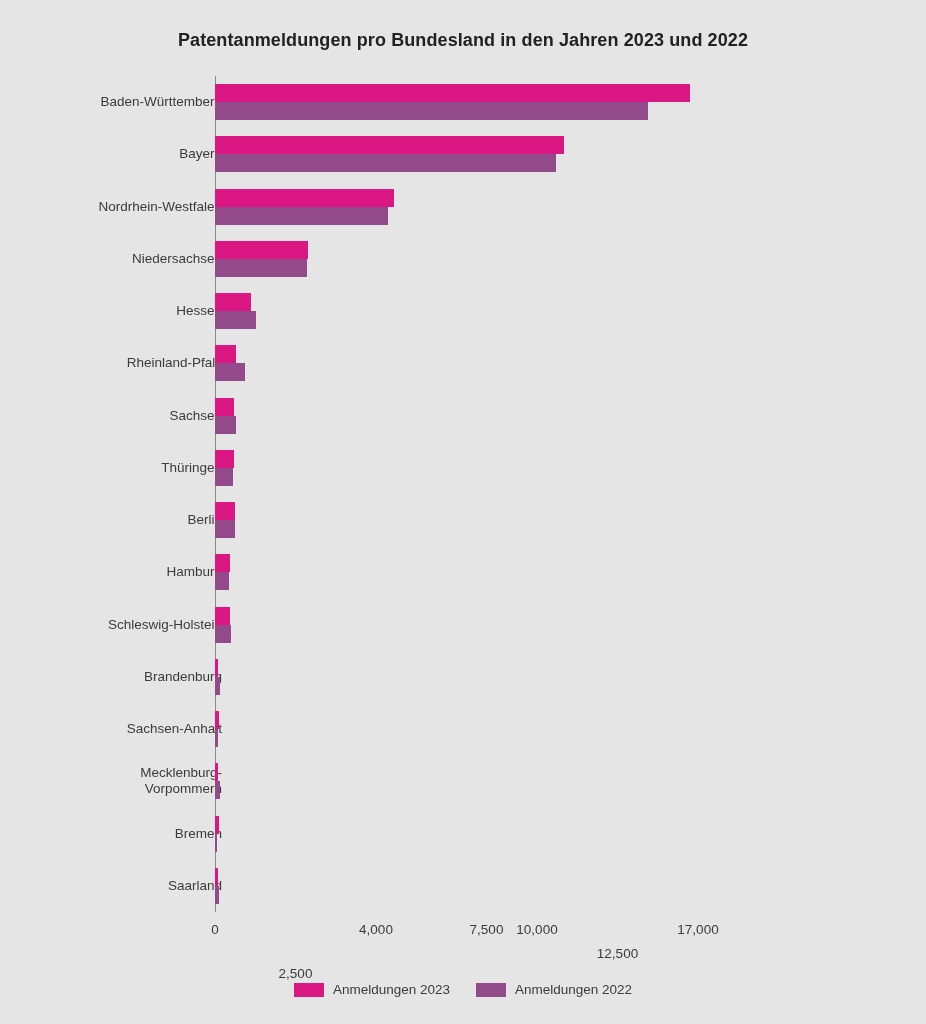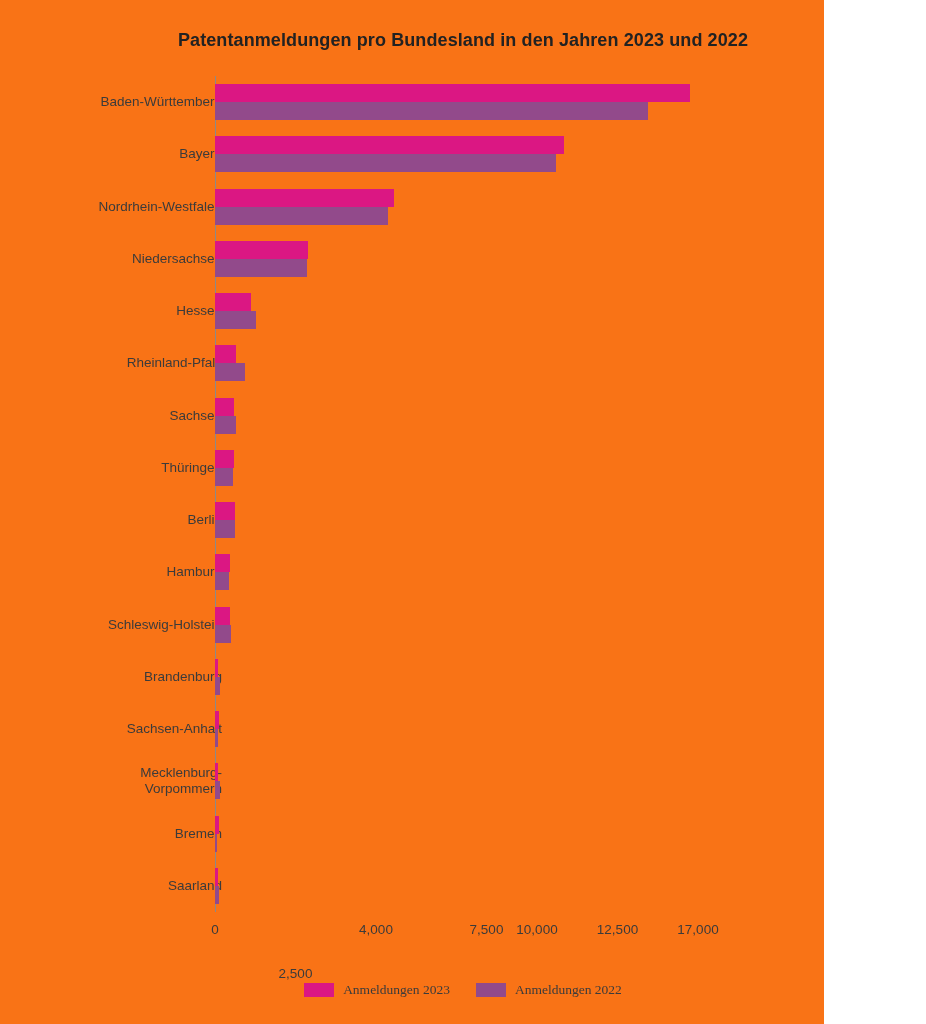--- a/index.html
+++ b/index.html
@@ -9,23 +9,23 @@
   }
   body {
     width: 926px;
     height: 1024px;
     font-family: "Liberation Sans", sans-serif;
     color: #333333;
     overflow: hidden;
   }
   .chart-root {
     position: relative;
-    width: 824px;
+    width: 926px;
     height: 1024px;
-    background: #f97316;
+    background: #e5e5e5;
     box-sizing: border-box;
   }
   .chart-title {
     position: absolute;
     top: 30px;
     left: 0;
     width: 926px;
     text-align: center;
     font-size: 18px;
     font-weight: bold;
@@ -109,21 +109,20 @@
   }
   .legend {
     position: absolute;
     left: 0;
     top: 982px;
     width: 926px;
     display: flex;
     justify-content: center;
     align-items: center;
     gap: 26px;
-    font-family: Liberation Serif, serif;
   }
   .legend-item {
     display: flex;
     align-items: center;
     gap: 9px;
   }
   .legend-swatch {
     width: 30px;
     height: 14px;
     display: block;
@@ -259,21 +258,21 @@
         </div>
       </div>
   </div>
 
   <div class="xaxis" id="xaxis">
       <div class="xtick" style="left: 215px;">0</div>
       <div class="xtick" style="left: 295.5px; margin-top: 44px;">2,500</div>
       <div class="xtick" style="left: 376px;">4,000</div>
       <div class="xtick" style="left: 456.5px; margin-left: 30px;">7,500</div>
       <div class="xtick" style="left: 537px;">10,000</div>
-      <div class="xtick" style="left: 617.5px;">12,500</div>
+      <div class="xtick" style="left: 617.5px; margin-top: 24px;">12,500</div>
       <div class="xtick" style="left: 698px;">17,000</div>
     </div>
 
   <div class="legend" id="legend">
       <div class="legend-item">
         <span class="legend-swatch" style="background: rgb(219, 23, 131);"></span>
         <span class="legend-text">Anmeldungen 2023</span>
       </div>
       <div class="legend-item">
         <span class="legend-swatch" style="background: rgb(146, 74, 139);"></span>

